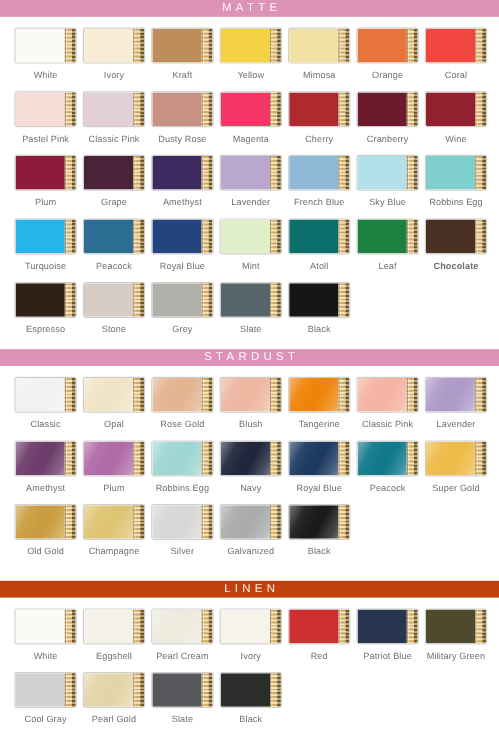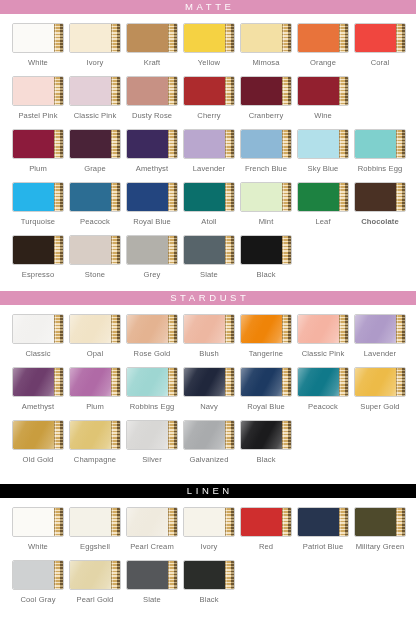--- a/index.html
+++ b/index.html
@@ -188,20 +188,27 @@
         </div>
         <div class="cell">
           <div class="swatch">
             <div class="fill" style="background: rgb(199, 145, 132);"></div>
             <div class="sticks"></div>
           </div>
           <div class="label" style="color: rgb(111, 111, 111);">Dusty Rose</div>
         </div>
         <div class="cell">
           <div class="swatch">
+            <div class="fill" style="background: rgb(244, 55, 103);"></div>
+            <div class="sticks"></div>
+          </div>
+          <div class="label" style="color: rgb(111, 111, 111);">Magenta</div>
+        </div>
+        <div class="cell">
+          <div class="swatch">
             <div class="fill" style="background: rgb(173, 43, 45);"></div>
             <div class="sticks"></div>
           </div>
           <div class="label" style="color: rgb(111, 111, 111);">Cherry</div>
         </div>
         <div class="cell">
           <div class="swatch">
             <div class="fill" style="background: rgb(109, 27, 44);"></div>
             <div class="sticks"></div>
           </div>
@@ -283,31 +290,31 @@
         </div>
         <div class="cell">
           <div class="swatch">
             <div class="fill" style="background: rgb(35, 69, 127);"></div>
             <div class="sticks"></div>
           </div>
           <div class="label" style="color: rgb(111, 111, 111);">Royal Blue</div>
         </div>
         <div class="cell">
           <div class="swatch">
+            <div class="fill" style="background: rgb(224, 239, 202);"></div>
+            <div class="sticks"></div>
+          </div>
+          <div class="label" style="color: rgb(111, 111, 111);">Mint</div>
+        </div>
+        <div class="cell">
+          <div class="swatch">
             <div class="fill" style="background: rgb(11, 111, 107);"></div>
             <div class="sticks"></div>
           </div>
           <div class="label" style="color: rgb(111, 111, 111);">Atoll</div>
-        </div>
-        <div class="cell">
-          <div class="swatch">
-            <div class="fill" style="background: rgb(224, 239, 202);"></div>
-            <div class="sticks"></div>
-          </div>
-          <div class="label" style="color: rgb(111, 111, 111);">Mint</div>
         </div>
         <div class="cell">
           <div class="swatch">
             <div class="fill" style="background: rgb(29, 130, 65);"></div>
             <div class="sticks"></div>
           </div>
           <div class="label" style="color: rgb(111, 111, 111);">Leaf</div>
         </div>
         <div class="cell">
           <div class="swatch">
@@ -492,21 +499,21 @@
         </div>
         <div class="cell">
           <div class="swatch">
             <div class="fill" style="background: linear-gradient(118deg, rgba(255, 255, 255, 0.42) 0%, rgba(255, 255, 255, 0.06) 26%, rgb(27, 27, 29) 48%, rgb(27, 27, 29) 62%, rgba(255, 255, 255, 0.2) 88%, rgba(255, 255, 255, 0.4) 100%), rgb(27, 27, 29);"></div>
             <div class="sticks"></div>
           </div>
           <div class="label" style="color: rgb(111, 111, 111);">Black</div>
         </div>
       </div>
     </div>
-    <div class="section-header" style="background: #000000; text-decoration: underline;">
+    <div class="section-header" style="background: #c2410c;">
       <span class="title" style="color: rgb(255, 255, 255);">LINEN</span>
     </div>
     <div class="section-body" style="padding-top: 9px;">
       <div class="row" style="margin-bottom: 9px;">
         <div class="cell">
           <div class="swatch">
             <div class="fill" style="background: rgb(251, 250, 246);"></div>
             <div class="sticks"></div>
           </div>
           <div class="label" style="color: rgb(111, 111, 111);">White</div>

